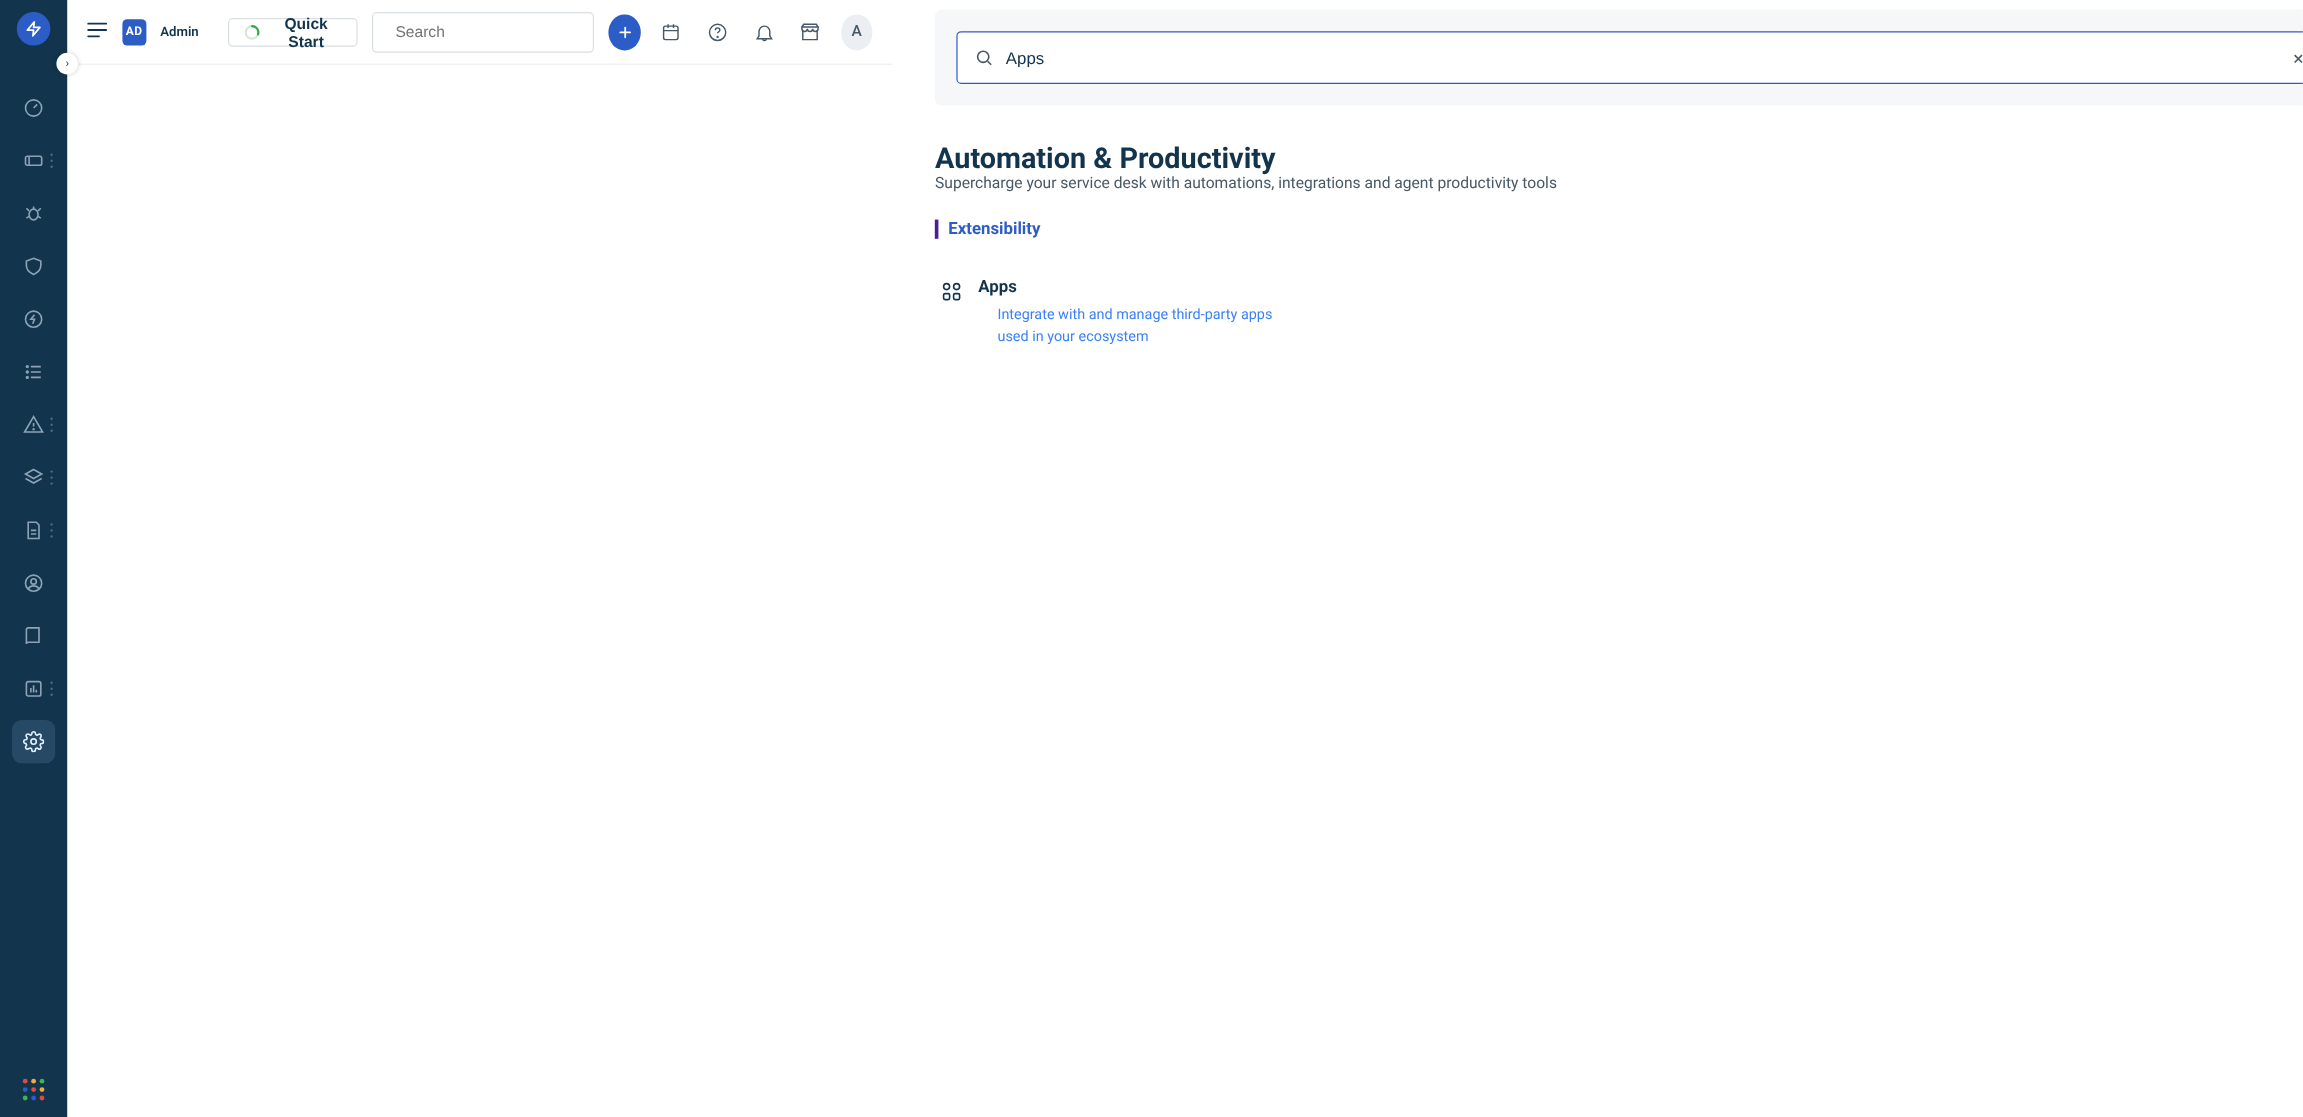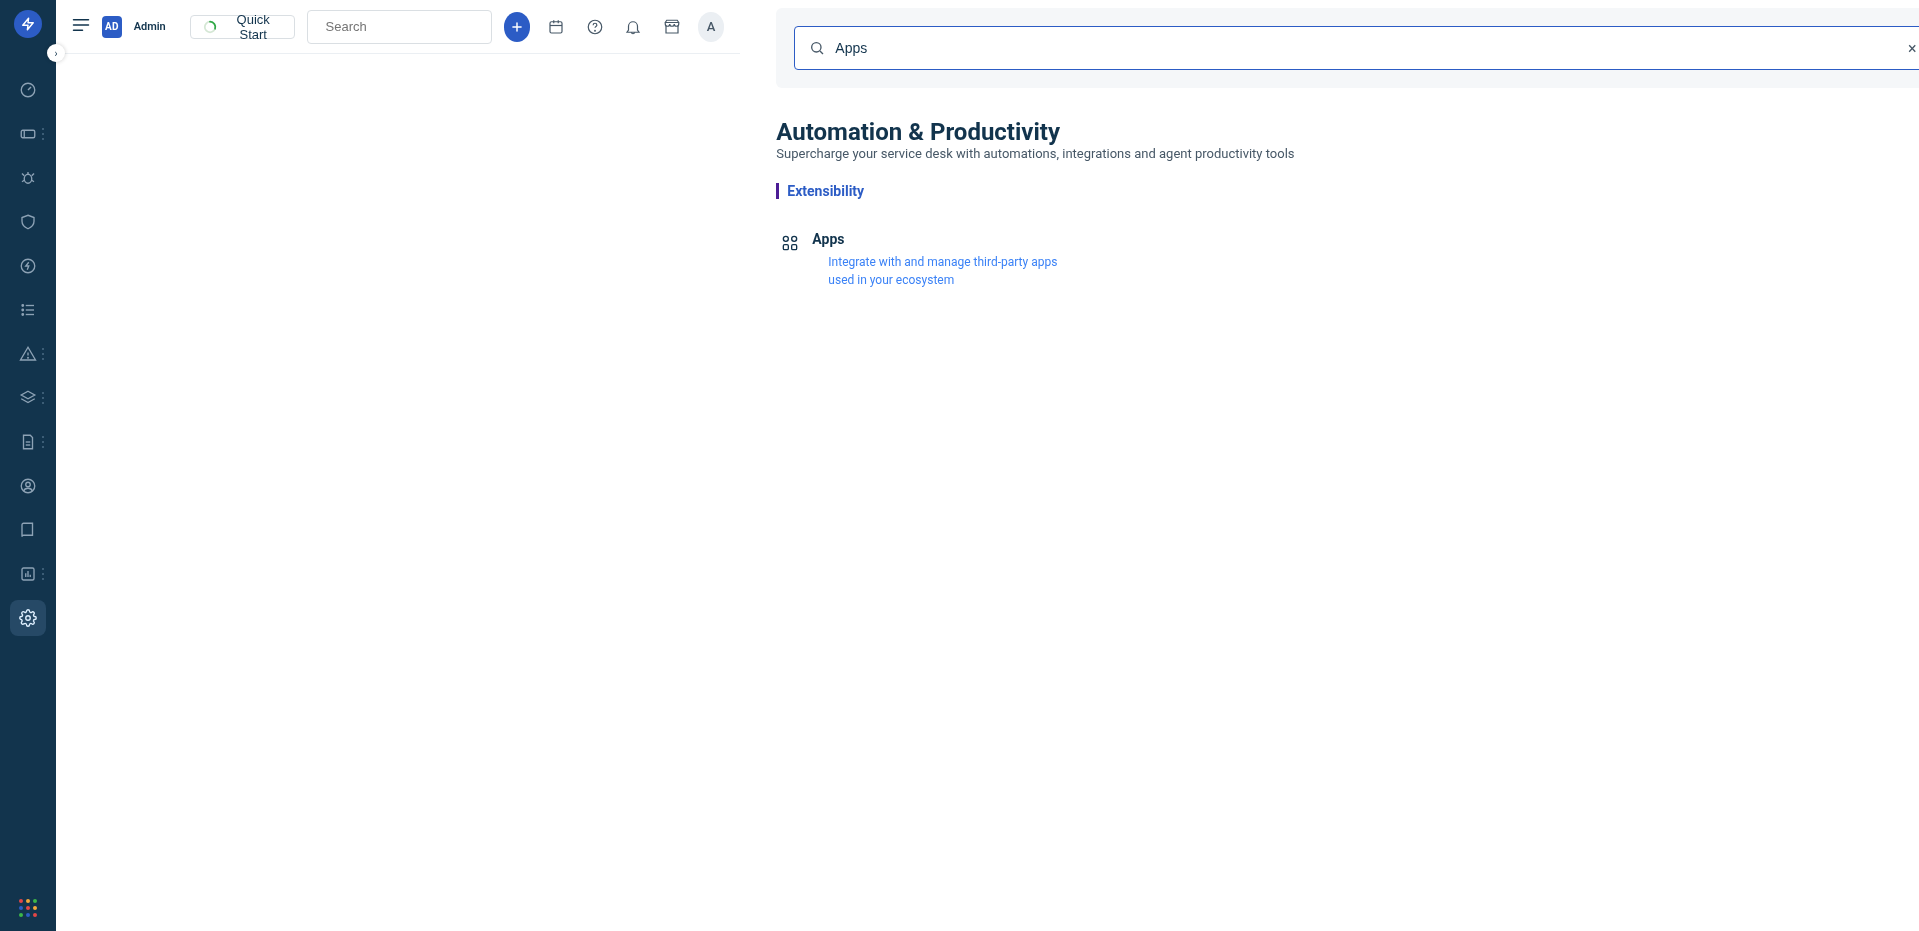--- a/index.html
+++ b/index.html
@@ -94,21 +94,21 @@
 }
 .page-title { font-size: 11px; font-weight: 600; color:#12344d; }
 .topbar-spacer { flex:1; }
 .quick-start {
   height: 24px;
   border: 1px solid #dadfe3;
   border-radius: 4px;
   background: #fff;
   display:flex; align-items:center; gap:8px;
   padding: 0 12px;
-  font-size: 13px; font-weight:400; color:#12344d;
+  font-size: 13px; font-weight:700; color:#12344d;
   cursor:pointer;
 }
 .quick-start svg { width:16px; height:16px; }
 .header-search {
   height: 30px; width: 185px;
   border: 1px solid #dadfe3;
   border-radius: 4px;
   display:flex; align-items:center; gap:8px;
   padding: 16px 10px;
   color:#475867;

